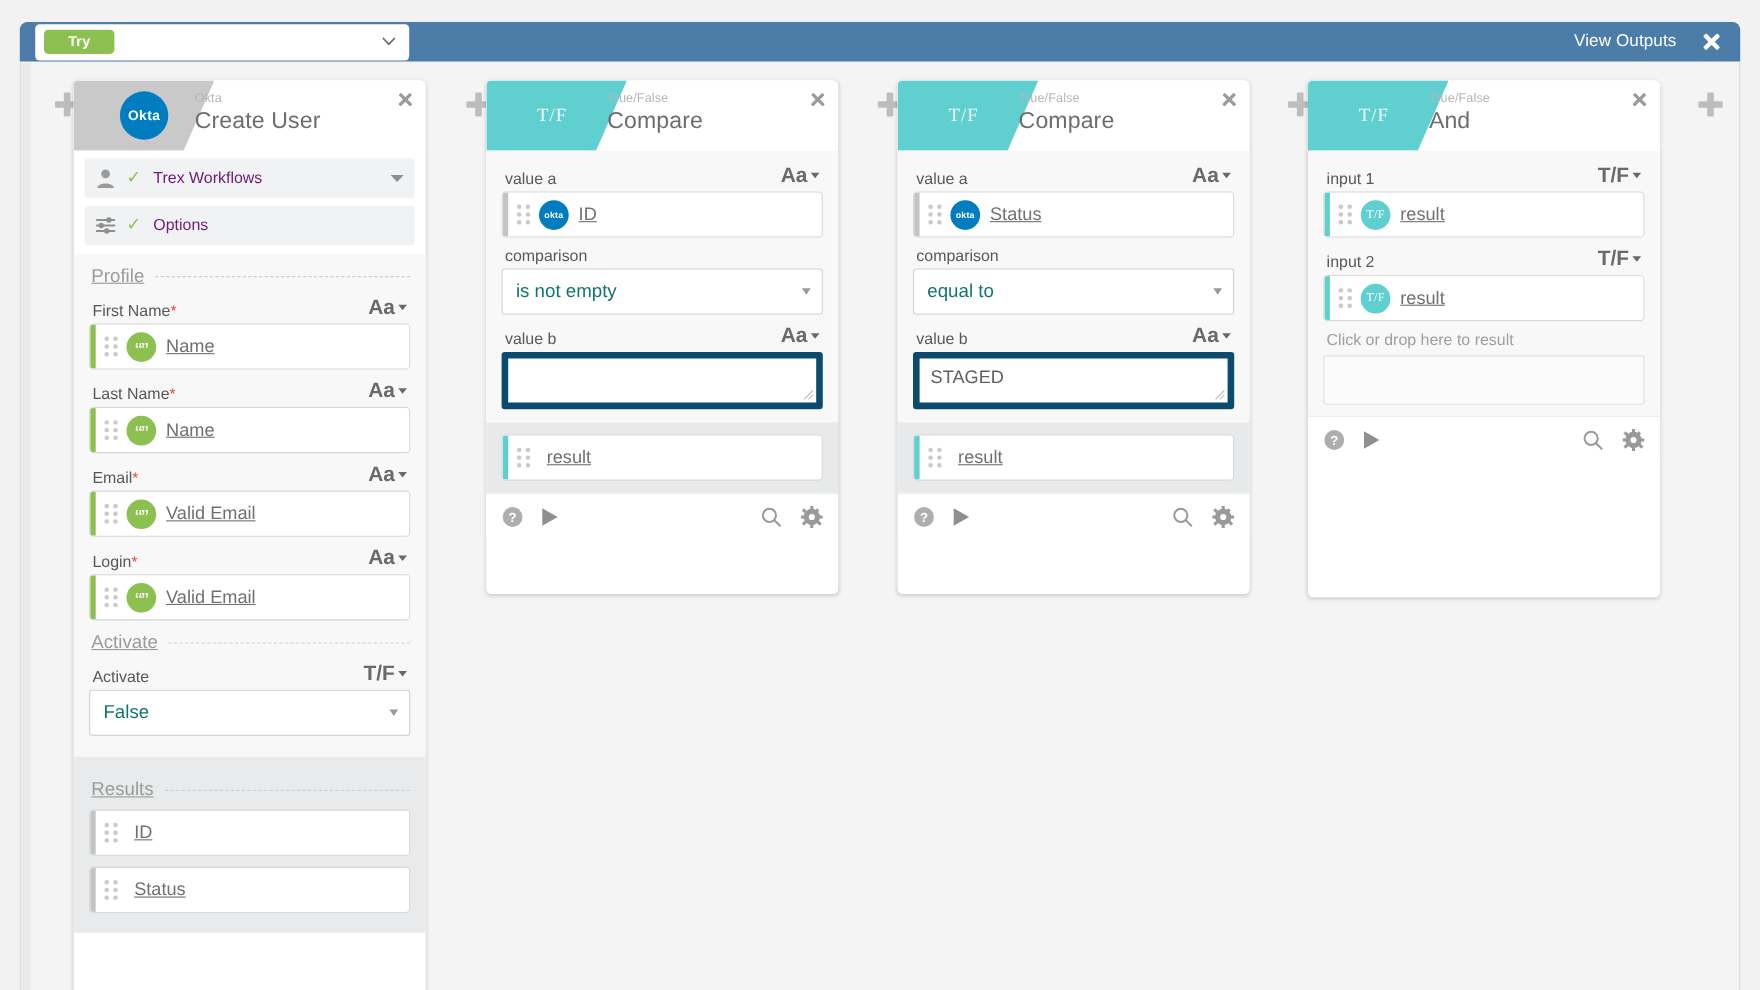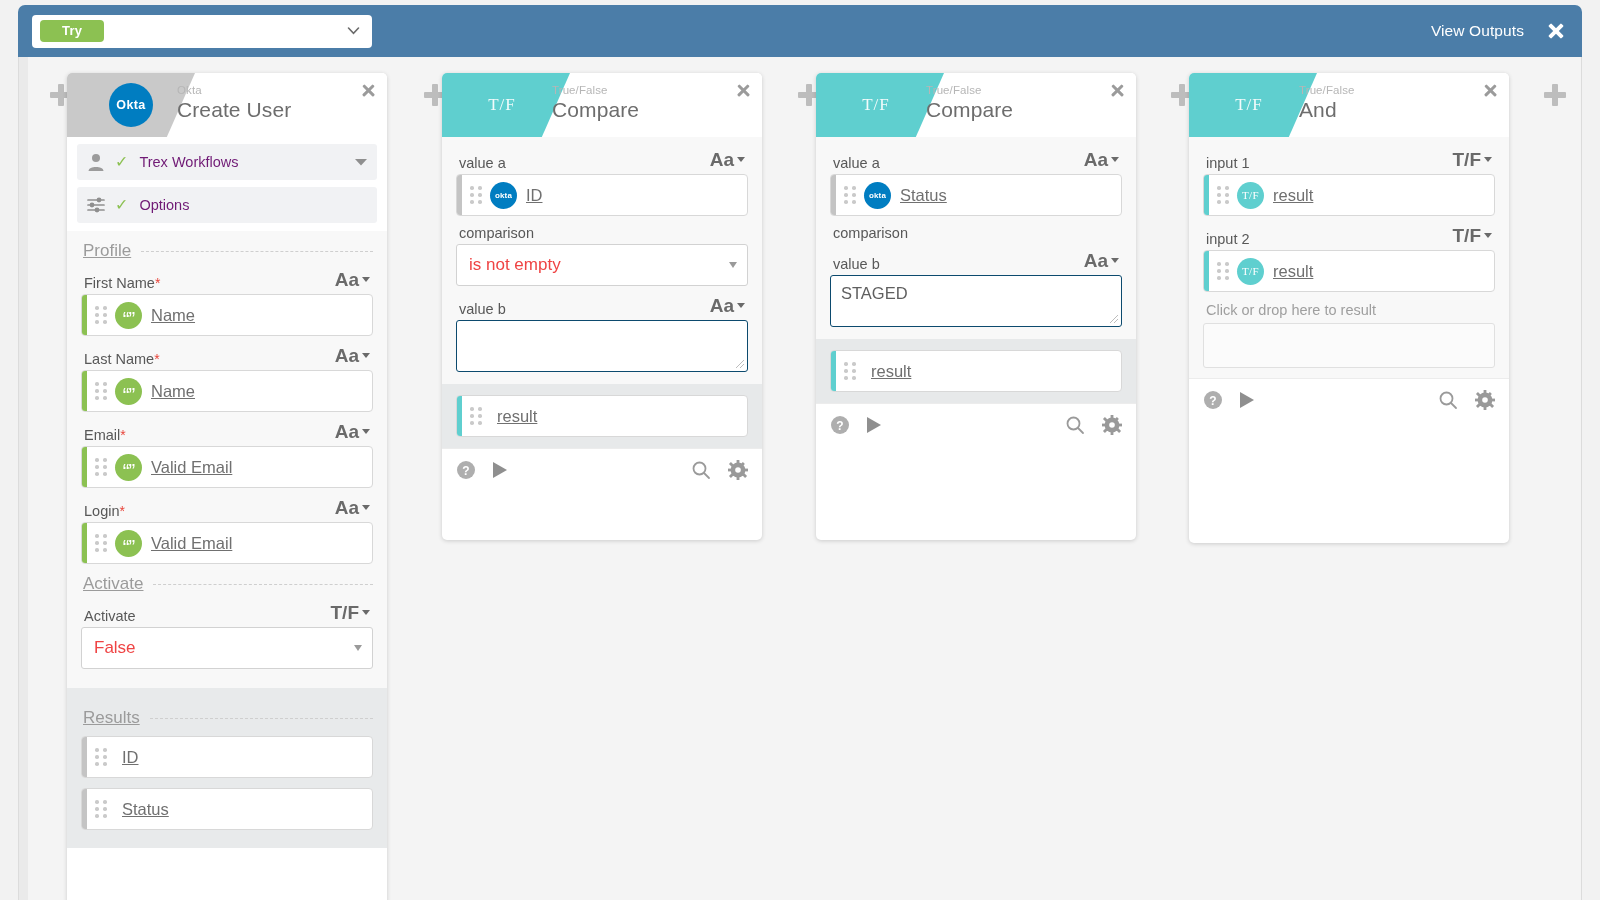--- a/index.html
+++ b/index.html
@@ -13,22 +13,22 @@
   #app {
     position: relative;
     width: 1600px; height: 900px;
     background: #f2f2f2;
     overflow: hidden;
   }
 
   
   .topbar {
     position: absolute;
-    left: 18px; top: 5px;
-    width: 1564px; height: 52px;
+    left: 18px; top: 20px;
+    width: 1564px; height: 36px;
     background: #4b7da8;
     border-radius: 7px 7px 0 0;
     display: flex;
     align-items: center;
     padding: 0 16px 0 14px;
   }
   .recipe-select {
     width: 340px; height: 33px;
     background: #ffffff;
     border-radius: 4px;
@@ -340,36 +340,36 @@
   
   .sel {
     height: 42px;
     background: #ffffff;
     border: 1px solid #d2d2d2;
     border-radius: 3px;
     display: flex;
     align-items: center;
     padding: 0 10px 0 12px;
     font-size: 17px;
-    color: #ef4444;
+    color: #0f766e;
     position: relative;
   }
   .sel .val { flex: 1; }
   .sel .dncaret {
     width: 0; height: 0;
     border-left: 4px solid transparent;
     border-right: 4px solid transparent;
     border-top: 6px solid #9a9a9a;
   }
 
   
   .ta {
     height: 52px;
     background: #ffffff;
-    border: 1px solid #0c4a6e;
+    border: 6px solid #0c4a6e;
     border-radius: 3px;
     padding: 8px 10px;
     font-size: 16.5px;
     color: #5f5f5f;
     position: relative;
   }
   .ta .rs {
     position: absolute;
     right: 2px; bottom: 2px;
     width: 12px; height: 12px;
@@ -784,20 +784,24 @@
                 <span class="oktatxt">okta</span>
               </div>
             <span class="pill-text">Status</span>
           </div>
         </div>
 
         <div class="field">
           <div class="field-label-row">
             <span class="field-label">comparison</span>
           </div>
+          <div class="sel">
+            <span class="val">equal to</span>
+            <i class="dncaret"></i>
+          </div>
         </div>
 
         <div class="field" style="margin-bottom:2px;">
           <div class="field-label-row">
             <span class="field-label">value b</span>
             <span class="type-tag">
                 <span>Aa</span>
                 <i class="tri"></i>
               </span>
           </div>

